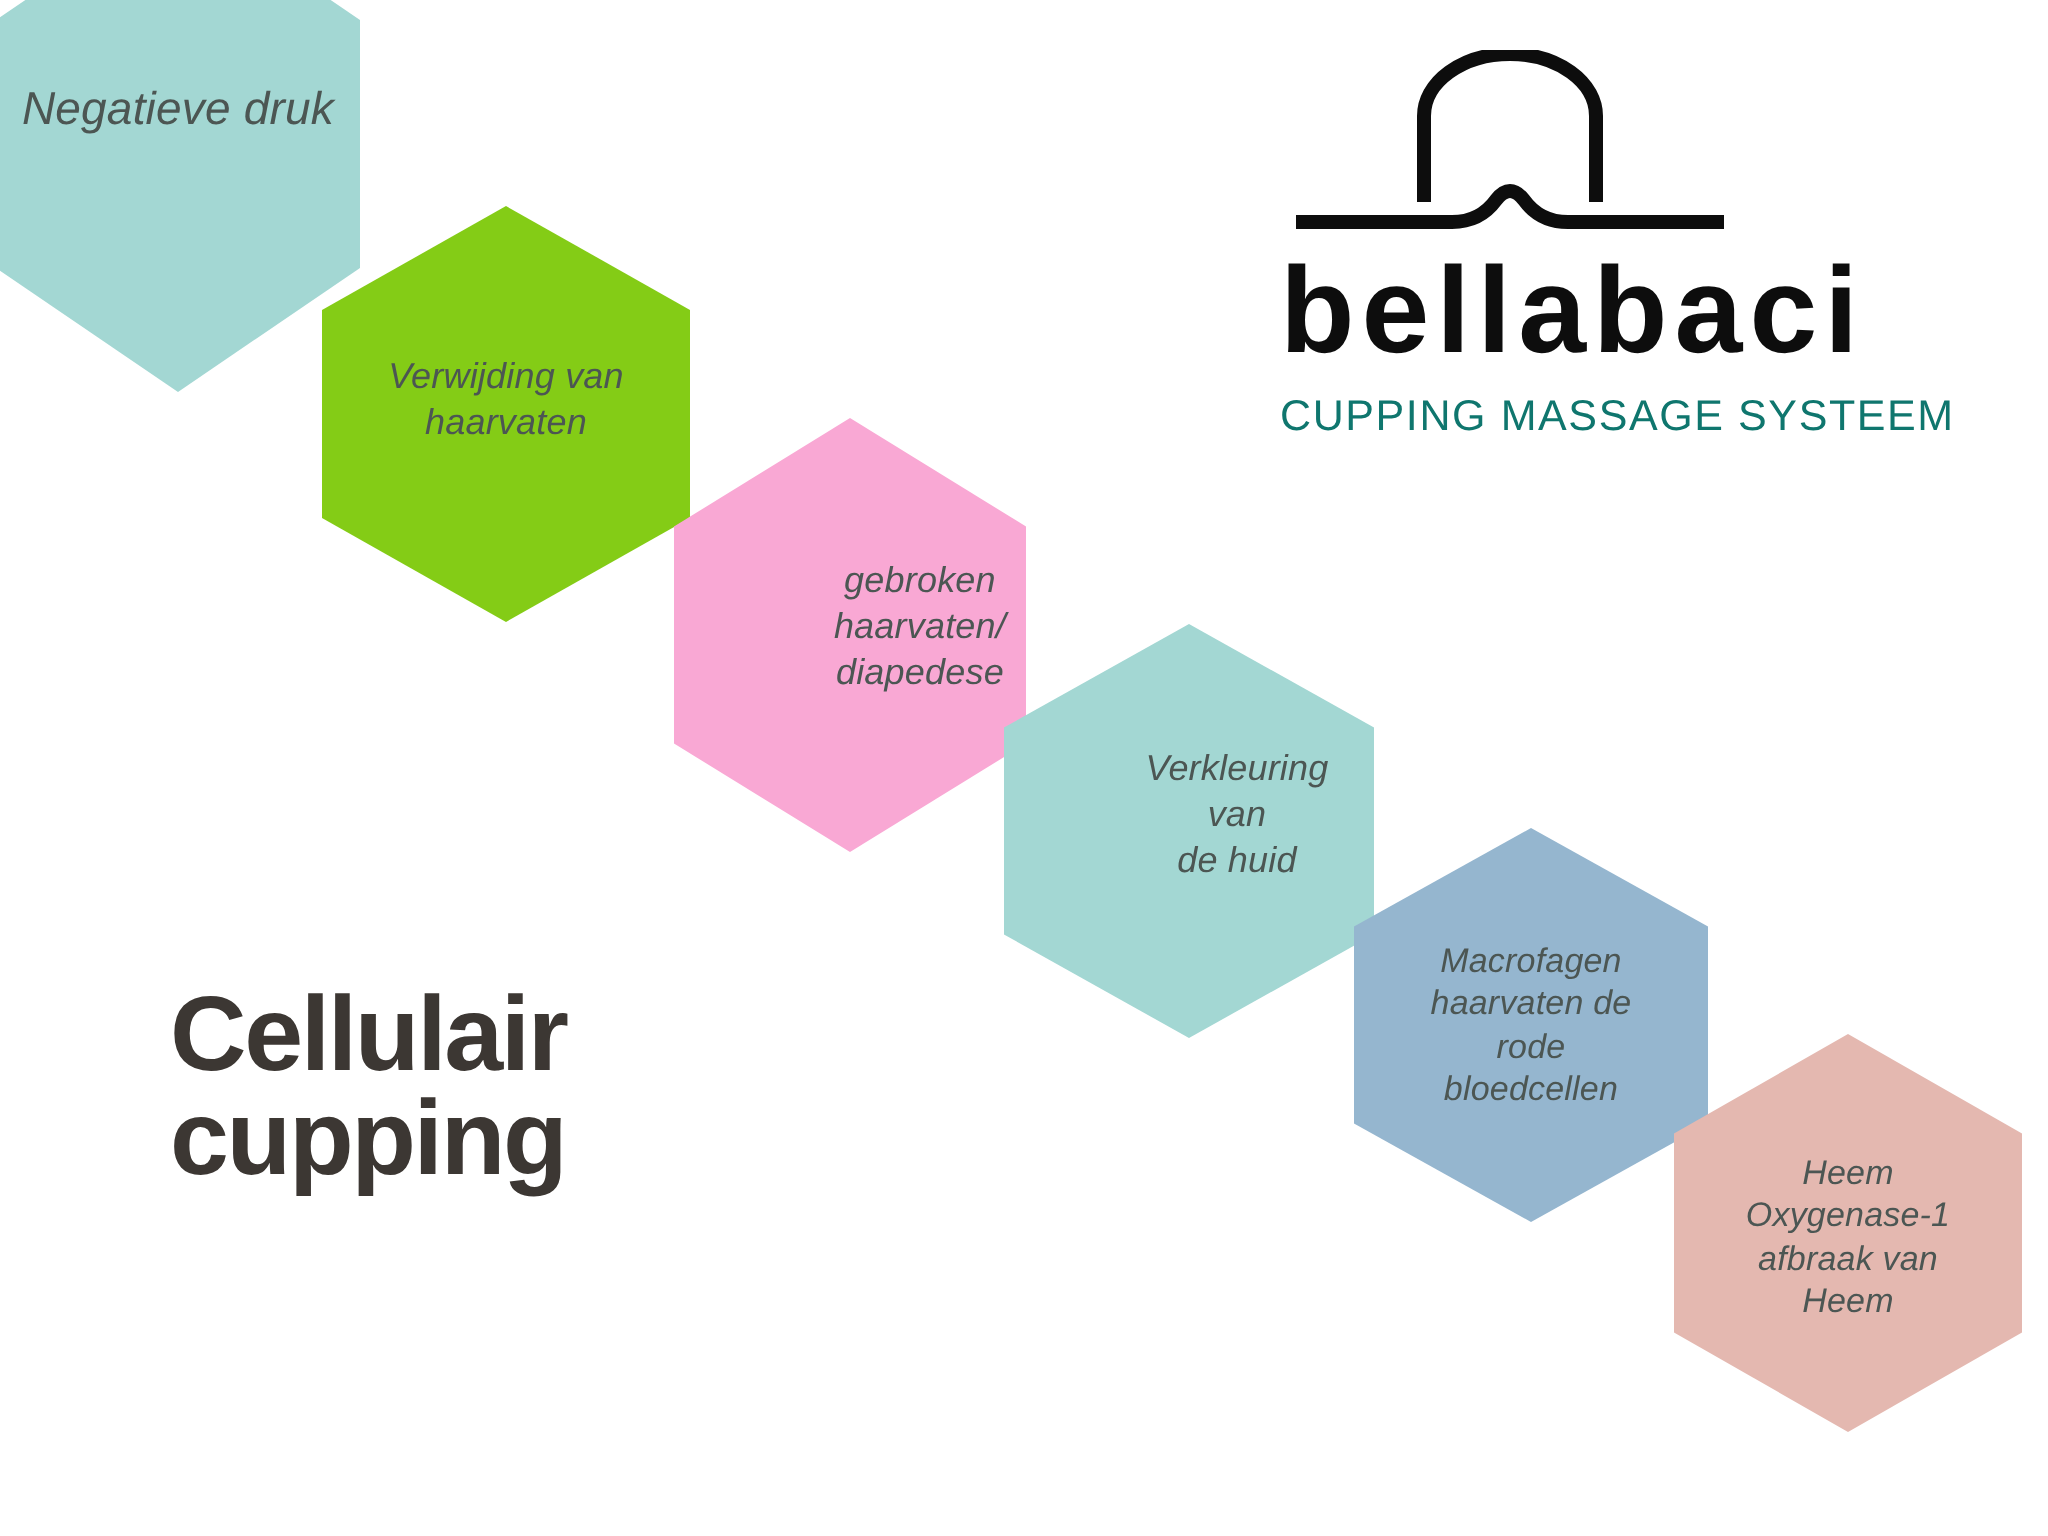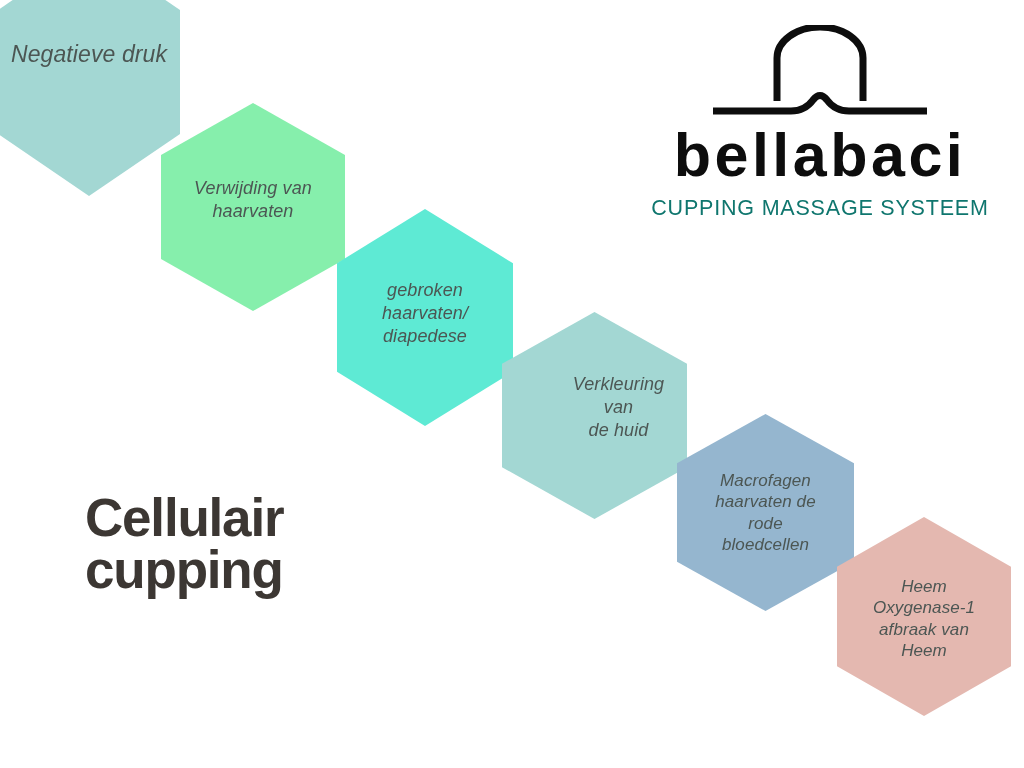--- a/index.html
+++ b/index.html
@@ -77,21 +77,21 @@
   }
 
   
   #logo {
     position: absolute;
     left: 640px;
     top: 25px;
     width: 360px;
     display: flex;
     flex-direction: column;
-    align-items: center;
+    align-items: flex-start;
   }
   #logo-mark {
     width: 230px;
     height: 90px;
   }
   #logo-wordmark {
     font-family: "Liberation Sans", sans-serif;
     font-weight: bold;
     font-size: 61px;
     line-height: 1;
@@ -112,26 +112,26 @@
 </style>
 </head>
 <body>
 
 <div id="canvas" style="background: rgb(255, 255, 255);">
 
   <div id="hex-1" class="hex" style="background: rgb(163, 215, 211);">
     <span class="hex-label">Negatieve druk</span>
   </div>
 
-  <div id="hex-2" class="hex" style="background: #86efac;">
+  <div id="hex-2" class="hex" style="background: #84cc16;">
     <span class="hex-label">Verwijding van
 haarvaten</span>
   </div>
 
-  <div id="hex-3" class="hex" style="background: #5eead4;">
+  <div id="hex-3" class="hex" style="background: #f9a8d4; justify-content: flex-end;">
     <span class="hex-label">gebroken
 haarvaten/
 diapedese</span>
   </div>
 
   <div id="hex-4" class="hex" style="background: rgb(163, 215, 211); padding-left: 48px;">
     <span class="hex-label">Verkleuring van
 de huid</span>
   </div>
 

